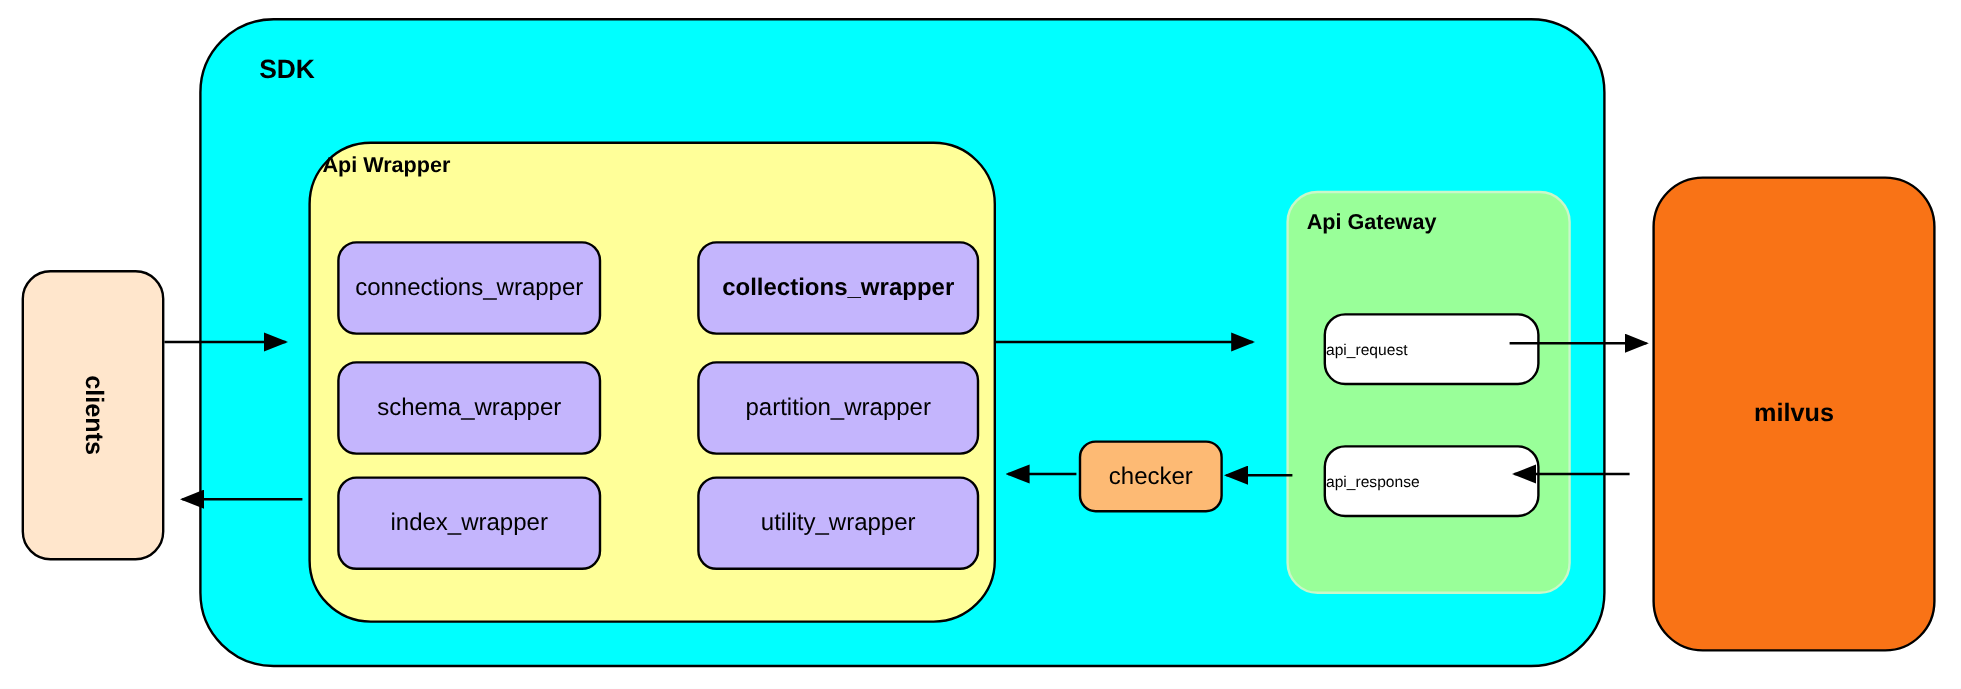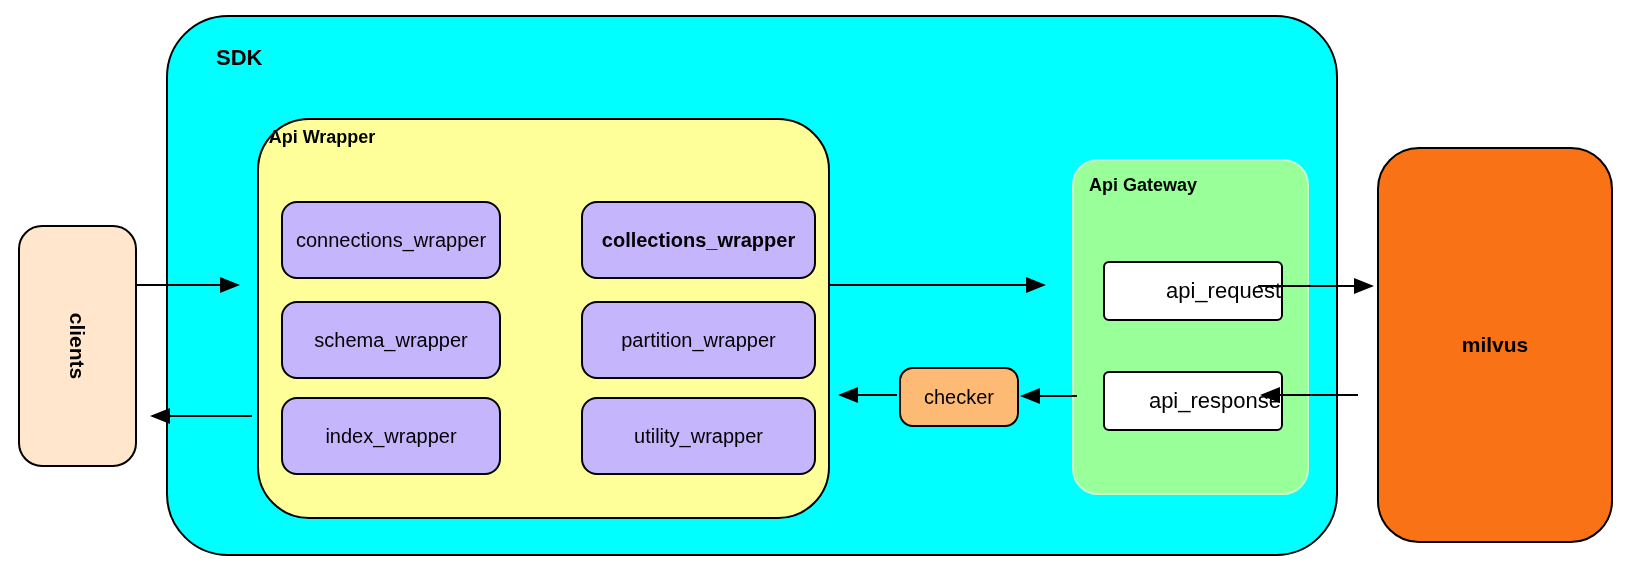--- a/index.html
+++ b/index.html
@@ -88,23 +88,23 @@
     border: 2px solid #c9f7c9;
     border-radius: 26px;
     margin-left: 22px;
   }
   #api-gateway-label { left: 9px; top: 12px; width: 120px; }
   .gw-box {
     position: absolute;
     box-sizing: border-box;
     background: #ffffff;
     border: 2px solid #000000;
-    border-radius: 6px;
-    display: flex; align-items: center; justify-content: flex-end;
-    font-size: 22px;
+    border-radius: 18px;
+    display: flex; align-items: center; justify-content: flex-start;
+    font-size: 13px;
   }
   #box-api-request  { left: 29px; top: 100px; width: 180px; height: 60px; }
   #box-api-response { left: 29px; top: 210px; width: 180px; height: 60px; }
   
   #milvus {
     left: 1377px; top: 147px; width: 236px; height: 396px;
     background: #f97316; border-radius: 42px;
     font-weight: bold; font-size: 21px;
   }
   

